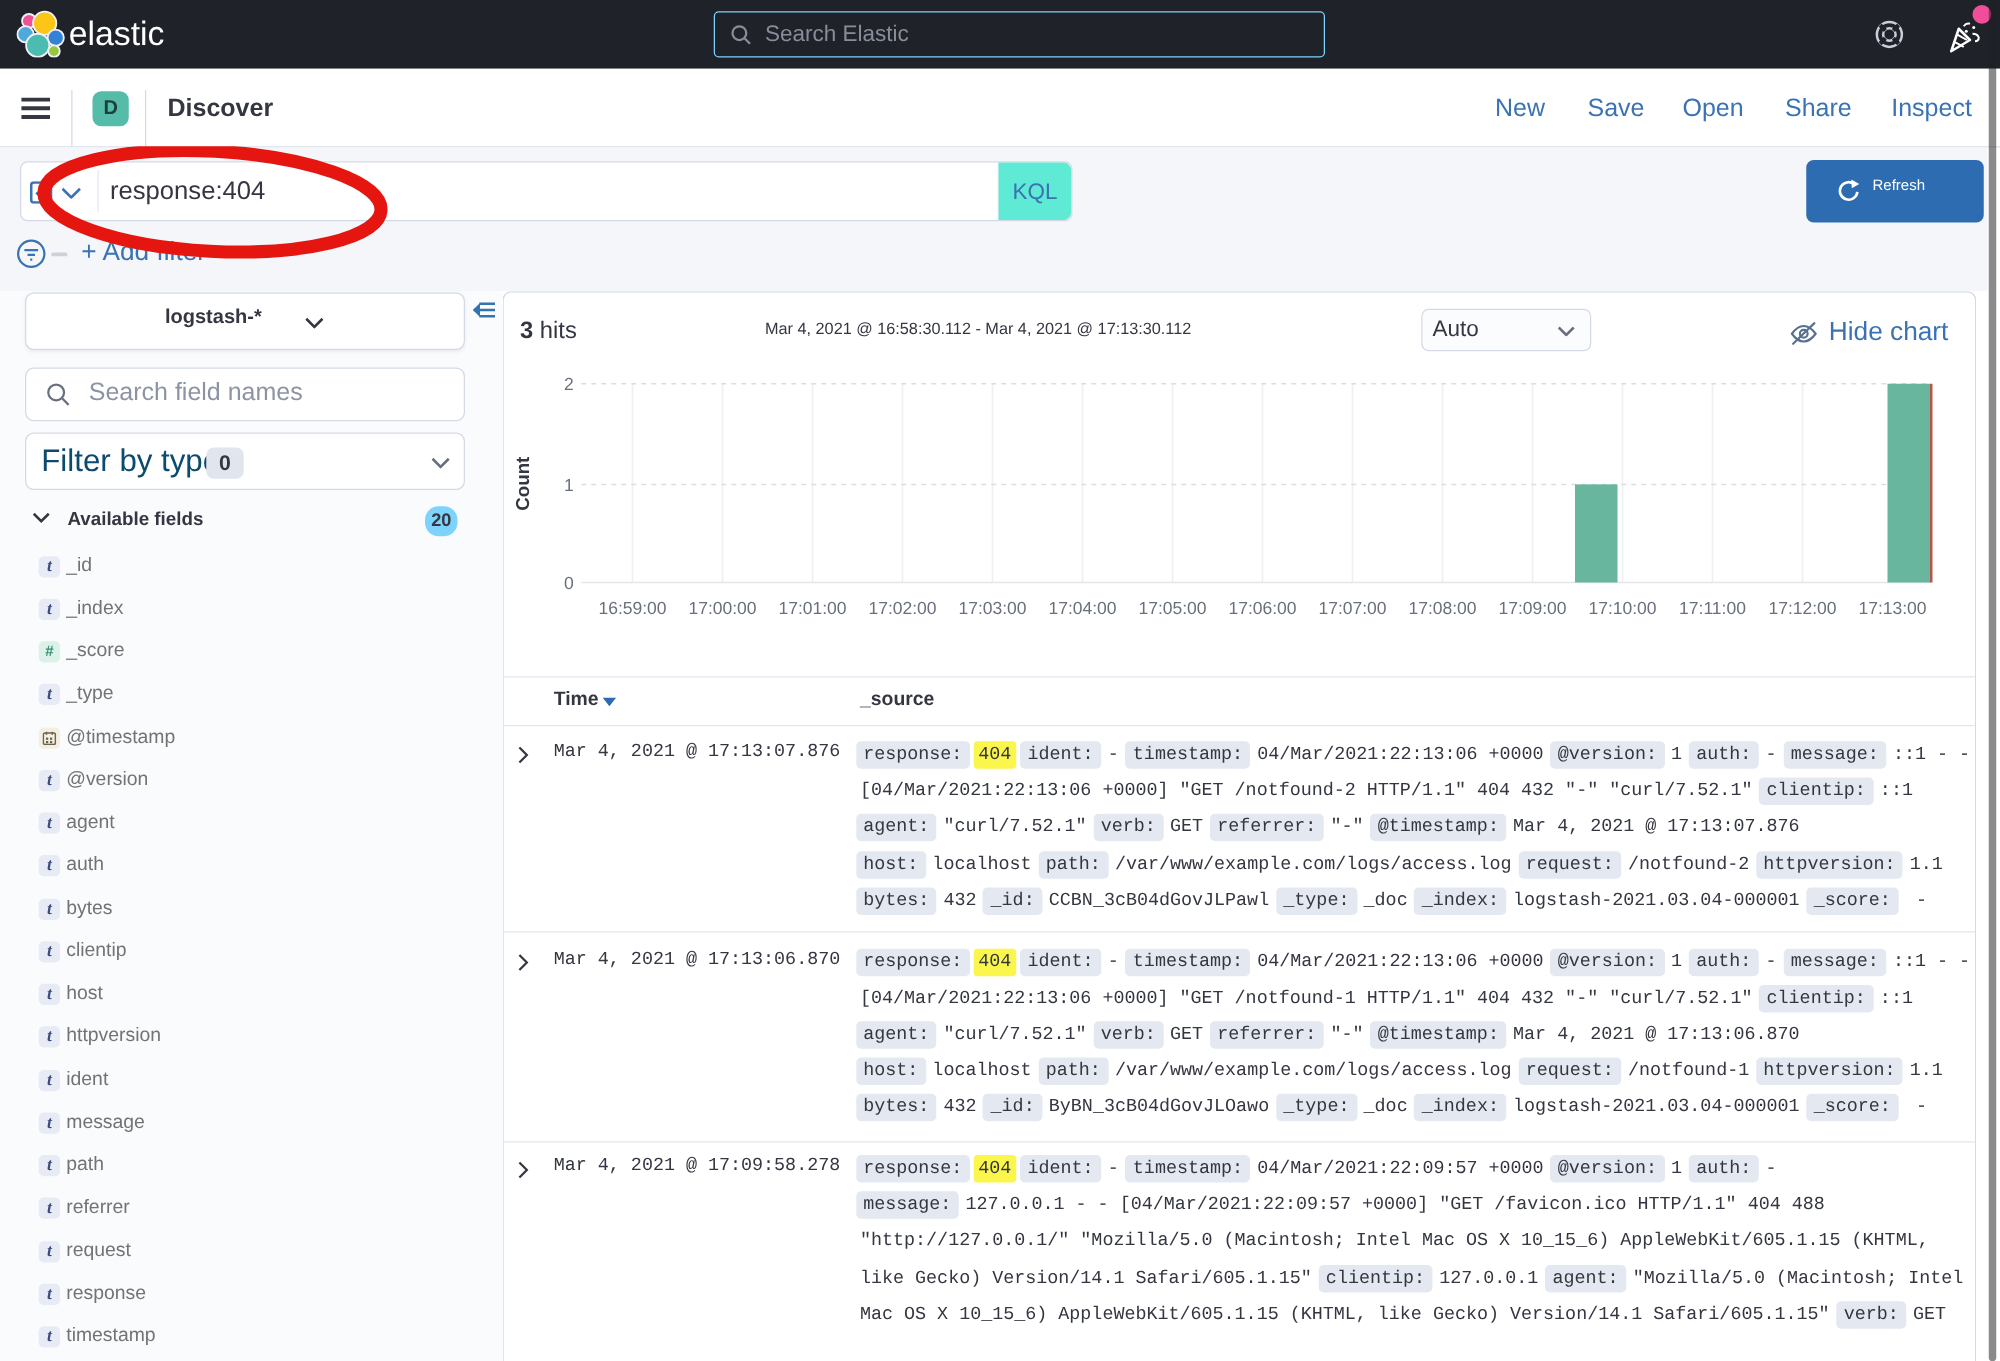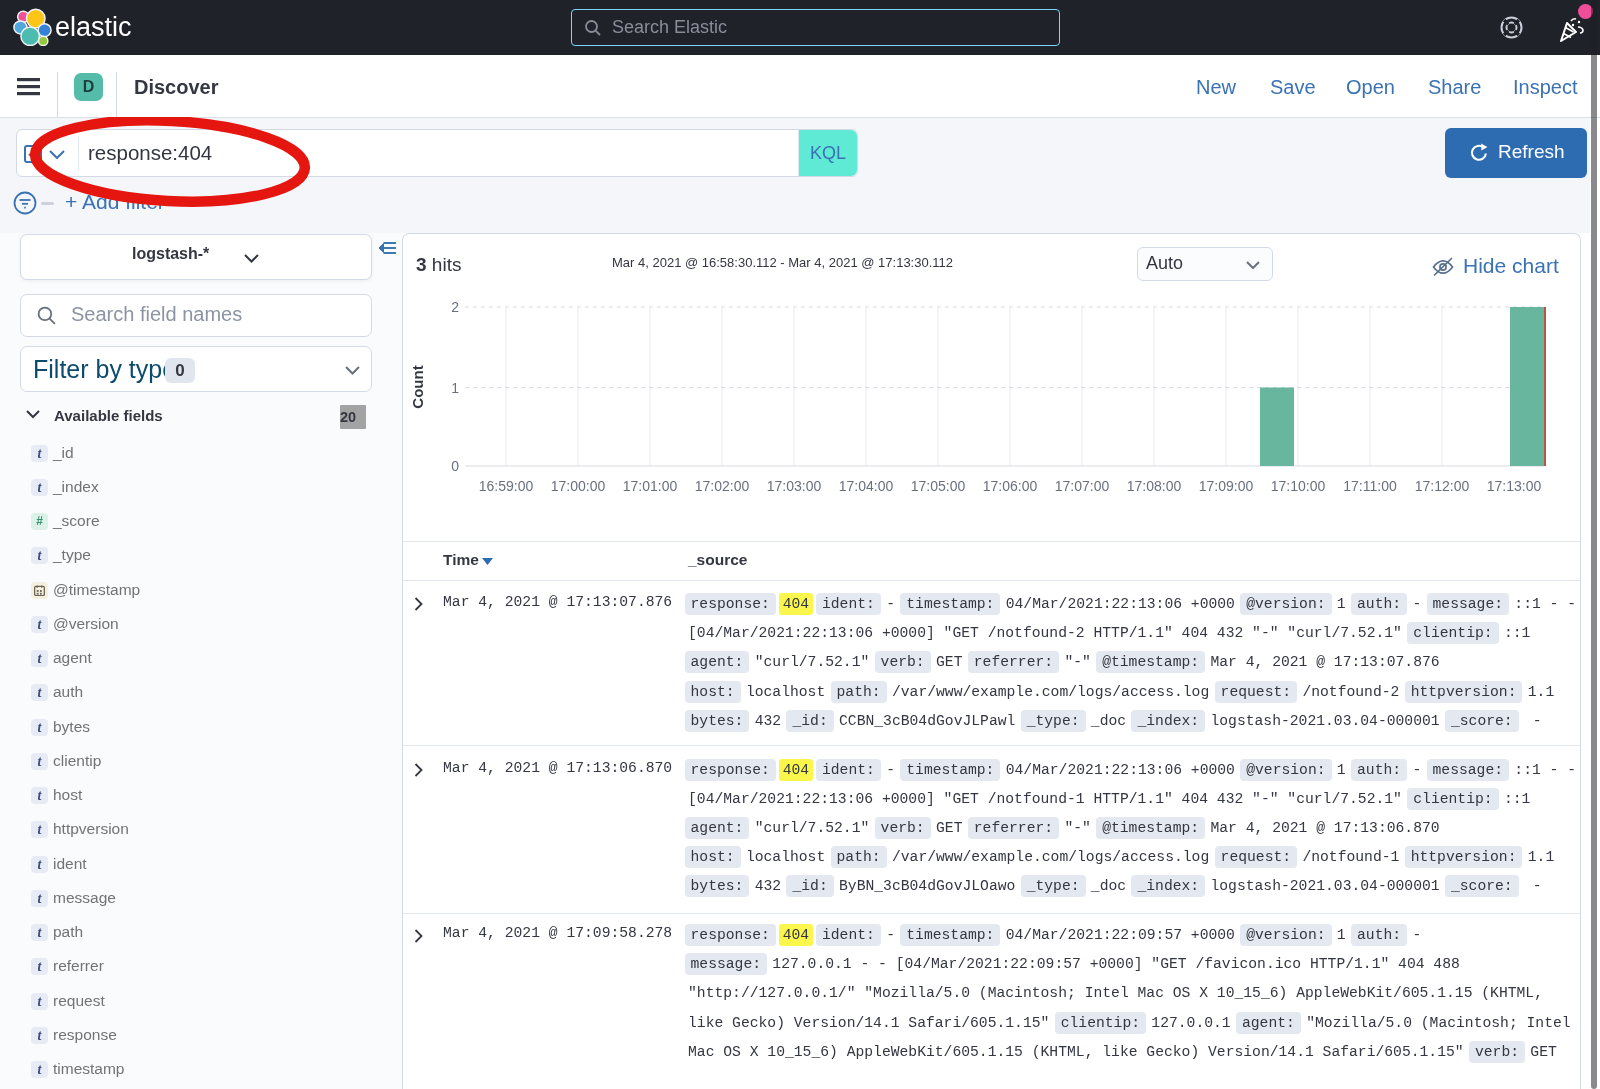--- a/index.html
+++ b/index.html
@@ -31,39 +31,39 @@
   #qtext { position:absolute; left:71px; top:11px; font-size:20.5px; color:#343741; }
   #kql { position:absolute; right:0; top:0; width:59px; height:46px; border-left:1px solid #e3e8f0;
     color:#3a72b4; font-size:18px; text-align:center; line-height:46px; background:#5eead4;
     border-radius:0 6px 6px 0; }
   #dpick { position:absolute; left:862px; top:11px; width:576px; height:48px; background:#fff;
     border:1px solid #d3dae6; border-radius:6px; }
   #dpick .lab { position:absolute; left:84px; top:11px; font-size:20px; color:#343741; }
   #dpick .show { position:absolute; right:10px; top:11px; font-size:21px; color:#3a72b4; }
   #refresh { position:absolute; left:1445px; top:10px; width:142px; height:50px; background:#2e6cb2;
     border-radius:6px; color:#fff; }
-  #refresh .t { position:absolute; left:53px; top:13px; font-size:19px; }
+  #refresh .t { position:absolute; left:53px; top:13px; font-size:12px; }
   #addfilter { position:absolute; left:65px; top:72px; font-size:21px; color:#3a72b4; }
   #fdash { position:absolute; left:41px; top:84px; width:13px; height:3px; background:#ccd1da; border-radius:2px; }
 
   
   #sidebar { position:absolute; left:0; top:233px; width:402px; height:856px; background:#fafbfd; }
   #sbinner { position:absolute; left:0; top:233px; width:401px; height:856px; }
   .sbox { position:absolute; left:20px; width:352px; background:#fff; border:1px solid #d3dae6; border-radius:7px; }
   #ipsel { top:1px; height:46px; box-shadow:0 1px 3px rgba(100,110,130,.1); }
   #ipsel .t { position:absolute; left:111px; top:10px; font-size:16px; font-weight:bold; color:#343741; }
   #fsearch { top:61px; height:43px; }
   #fsearch .ph { position:absolute; left:50px; top:8px; font-size:20px; color:#8c93a2; }
   #ftype { top:113px; height:46px; background:#fff; }
   #ftype .t { position:absolute; left:12px; top:8px; font-size:25px; color:#0c4a6e; }
   #ftype .z { position:absolute; left:144px; top:11px; width:30px; height:25px; background:#e0e5ee;
     border-radius:6px; text-align:center; font-size:17px; font-weight:bold; line-height:25px; color:#343741; }
   #avhead { position:absolute; left:54px; top:174px; font-size:15px; font-weight:bold; color:#343741; }
-  #avbadge { position:absolute; left:340px; top:172px; width:26px; height:24px; background:#a3a3a3;
-    border-radius:1px; font-size:14.5px; font-weight:bold; color:#343741; line-height:24px; }
+  #avbadge { position:absolute; left:340px; top:172px; width:26px; height:24px; background:#7dd3fc;
+    border-radius:11px; font-size:14.5px; font-weight:bold; color:#343741; text-align:center; line-height:24px; }
   .fitem { position:absolute; left:31px; height:18px; }
   .fbadge { position:absolute; left:0; top:0; width:17px; height:17px; border-radius:4px;
     text-align:center; font-size:12px; line-height:17px; }
   .bt { background:#e7ebf5; color:#3c4c7c; font-style:italic; font-weight:bold; font-family:"Liberation Serif",serif; font-size:14px;}
   .bn { background:#dcf1e8; color:#398f72; font-weight:bold; }
   .bd { background:#f5efdf; color:#6a6456; }
   .fname { position:absolute; left:22px; top:-1px; font-size:15.5px; color:#737373; line-height:18px; }
 
   
   #panel { position:absolute; left:402px; top:233px; width:1179px; height:856px; background:#fff;

